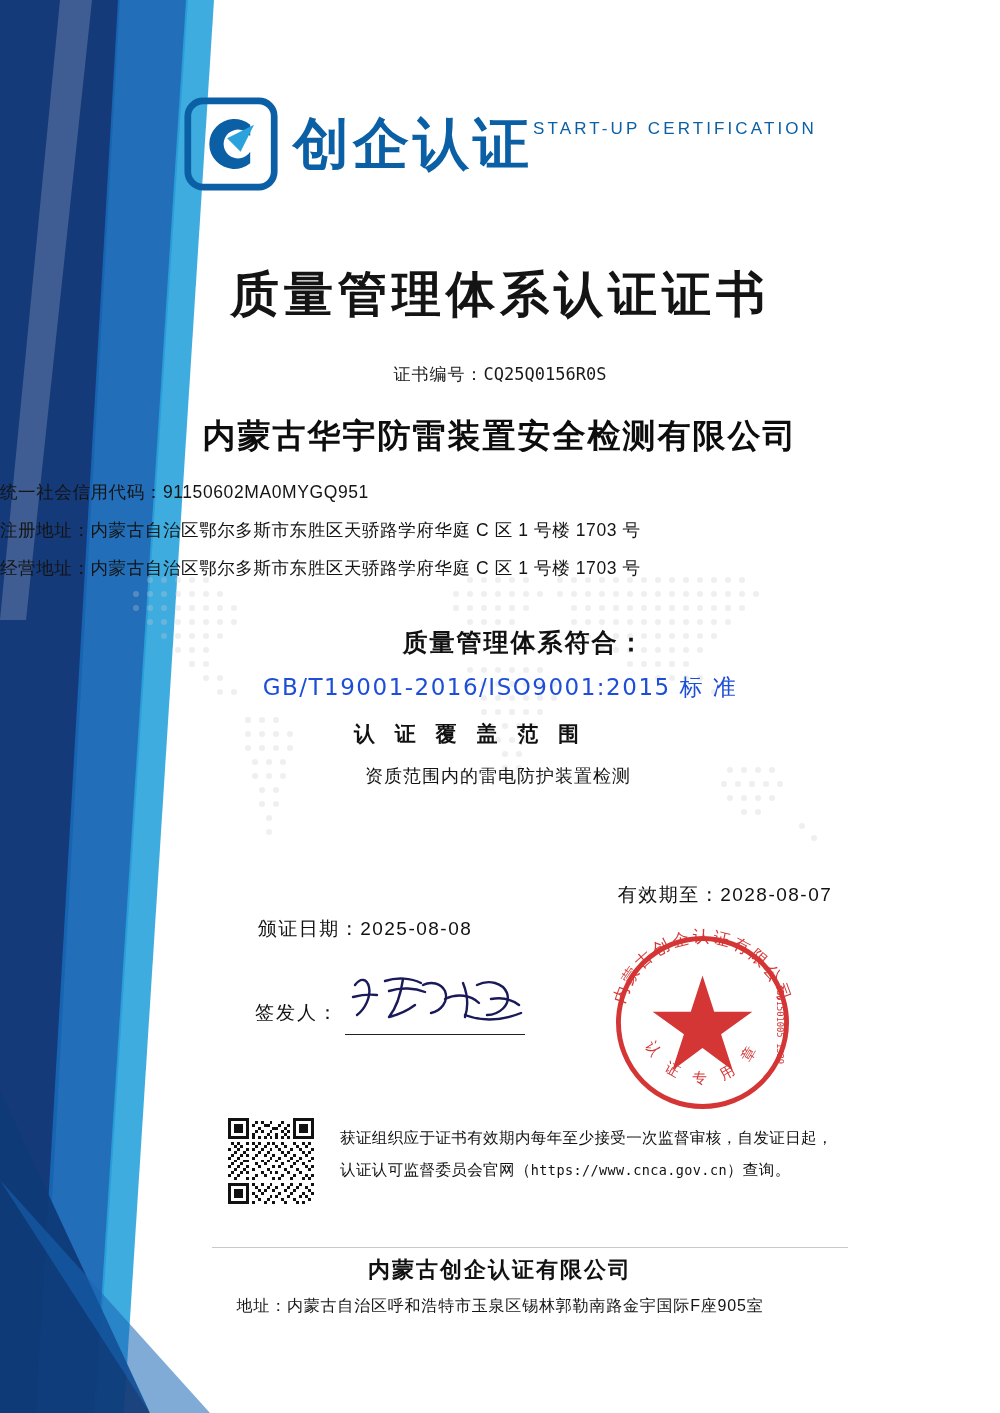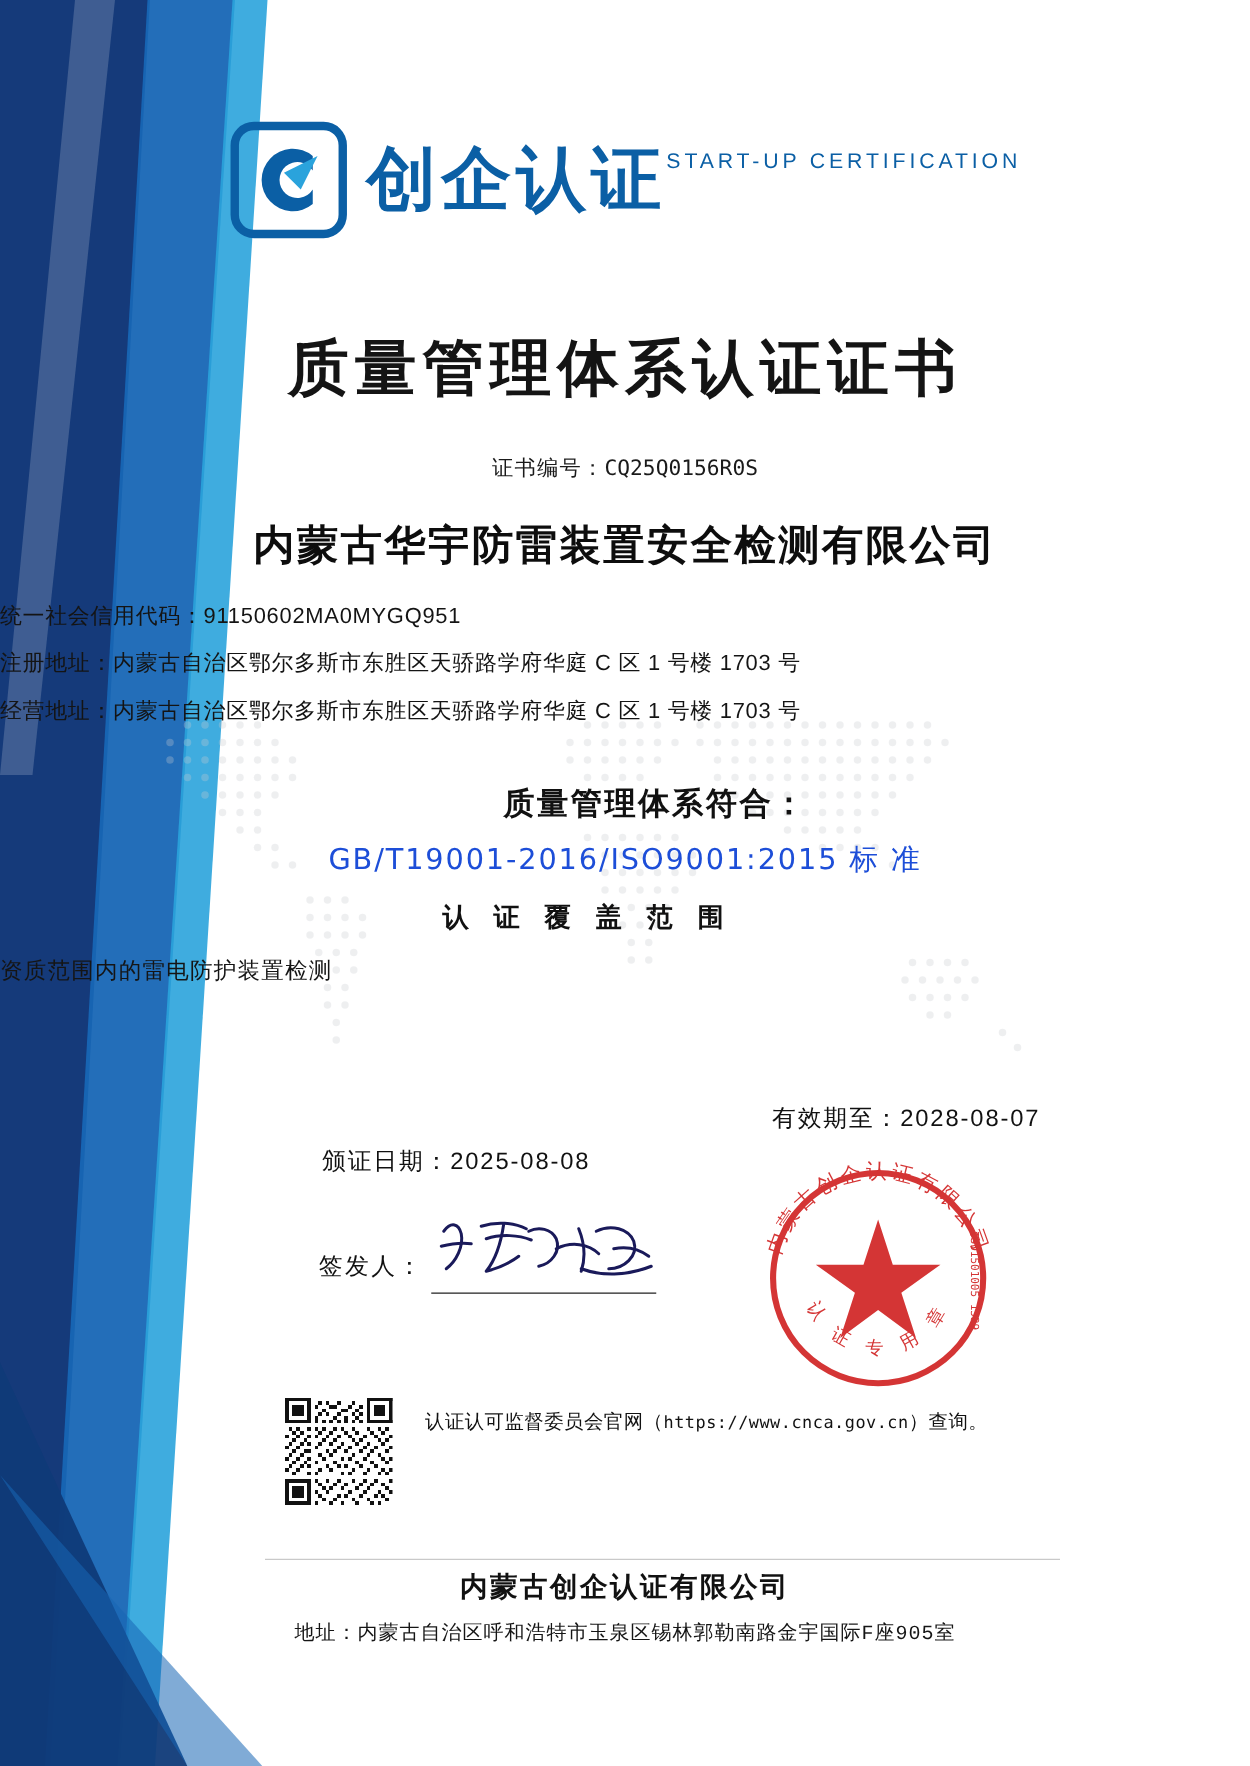--- a/index.html
+++ b/index.html
@@ -31,39 +31,39 @@
     font-family:"DejaVu Sans","Liberation Sans",sans-serif;}
   .line{position:absolute;left:0;width:1000px;text-align:left;font-size:17.5px;color:#141414;letter-spacing:.6px;}
   .l-credit{top:480px;}
   .l-reg{top:518px;}
   .l-biz{top:556px;}
   
   .std-head{position:absolute;top:626px;left:0;width:1000px;text-align:center;font-size:25px;font-weight:bold;letter-spacing:2px;color:#111;padding-left:24px;}
   .std-val{position:absolute;top:672px;left:0;width:1000px;text-align:center;font-size:23px;letter-spacing:1.5px;color:#1d4ed8;
            font-family:"DejaVu Sans","Liberation Sans",sans-serif;}
   .scope-head{position:absolute;top:720px;left:0;width:940px;text-align:center;font-size:21px;font-weight:bold;letter-spacing:7px;color:#111;}
-  .scope-val{position:absolute;top:764px;left:0;width:996px;text-align:left;font-size:18px;letter-spacing:1px;color:#151515;}
+  .scope-val{position:absolute;top:764px;left:0;width:996px;text-align:center;font-size:18px;letter-spacing:1px;color:#151515;}
   
   .date-issue{position:absolute;top:916px;left:200px;width:330px;text-align:center;font-size:19px;letter-spacing:1.5px;color:#111;}
   .date-expire{position:absolute;top:882px;left:560px;width:330px;text-align:center;font-size:19px;letter-spacing:1.5px;color:#111;}
   
   .sign-label{position:absolute;top:1000px;left:255px;font-size:19px;letter-spacing:2px;color:#111;}
   .sign-img{position:absolute;top:965px;left:345px;width:190px;height:70px;}
   .sign-rule{position:absolute;top:1034px;left:345px;width:180px;height:1px;background:#222;}
   
   .seal{position:absolute;top:915px;left:595px;width:215px;height:215px;}
   
   .qr{position:absolute;top:1118px;left:228px;width:86px;height:86px;}
   
   .note{position:absolute;top:1122px;left:340px;width:520px;font-size:15.5px;line-height:2.05;color:#111;text-align:justify;letter-spacing:.4px;}
   .note .mono{font-family:"DejaVu Sans Mono","Liberation Mono",monospace;font-size:13.5px;}
   
   .foot-rule{position:absolute;top:1247px;left:212px;width:636px;height:1px;background:#c9c9c9;}
   .foot-org{position:absolute;top:1255px;left:0;width:1000px;text-align:center;font-size:22px;font-weight:bold;letter-spacing:2px;color:#111;}
-  .foot-addr{position:absolute;top:1296px;left:0;width:1000px;text-align:center;font-size:16px;letter-spacing:.8px;color:#151515;font-family:Liberation Mono, monospace;}
+  .foot-addr{position:absolute;top:1296px;left:0;width:1000px;text-align:center;font-size:16px;letter-spacing:.8px;color:#151515;}
 </style>
 </head>
 <body>
 
 <div class="page">
 
   <div class="ribbon">
     <svg width="340" height="1413" viewBox="0 0 340 1413" xmlns="http://www.w3.org/2000/svg">
       <path d="M0,0 L120,0 L40,1413 L0,1413 Z" fill="#153a7a"></path>
       <path d="M118,0 L188,0 L96,1413 L36,1413 Z" fill="#1766b5" opacity="0.95"></path>
@@ -588,20 +588,21 @@
       <rect x="8" y="28" width="1" height="1"></rect>
         <rect x="12" y="28" width="1" height="1"></rect>
         <rect x="15" y="28" width="1" height="1"></rect>
         <rect x="19" y="28" width="1" height="1"></rect>
         <rect x="23" y="28" width="1" height="1"></rect>
         <rect x="25" y="28" width="1" height="1"></rect>
     </g>
   </svg>
 
   <div class="note">
+    <div>获证组织应于证书有效期内每年至少接受一次监督审核，自发证日起，</div>
     <div>
       <span>认证认可监督委员会官网（</span><span class="mono">https://www.cnca.gov.cn</span><span>）查询。</span>
     </div>
   </div>
 
   <div class="foot-rule"></div>
   <div class="foot-org">内蒙古创企认证有限公司</div>
   <div class="foot-addr">地址：内蒙古自治区呼和浩特市玉泉区锡林郭勒南路金宇国际F座905室</div>
 
 </div>

